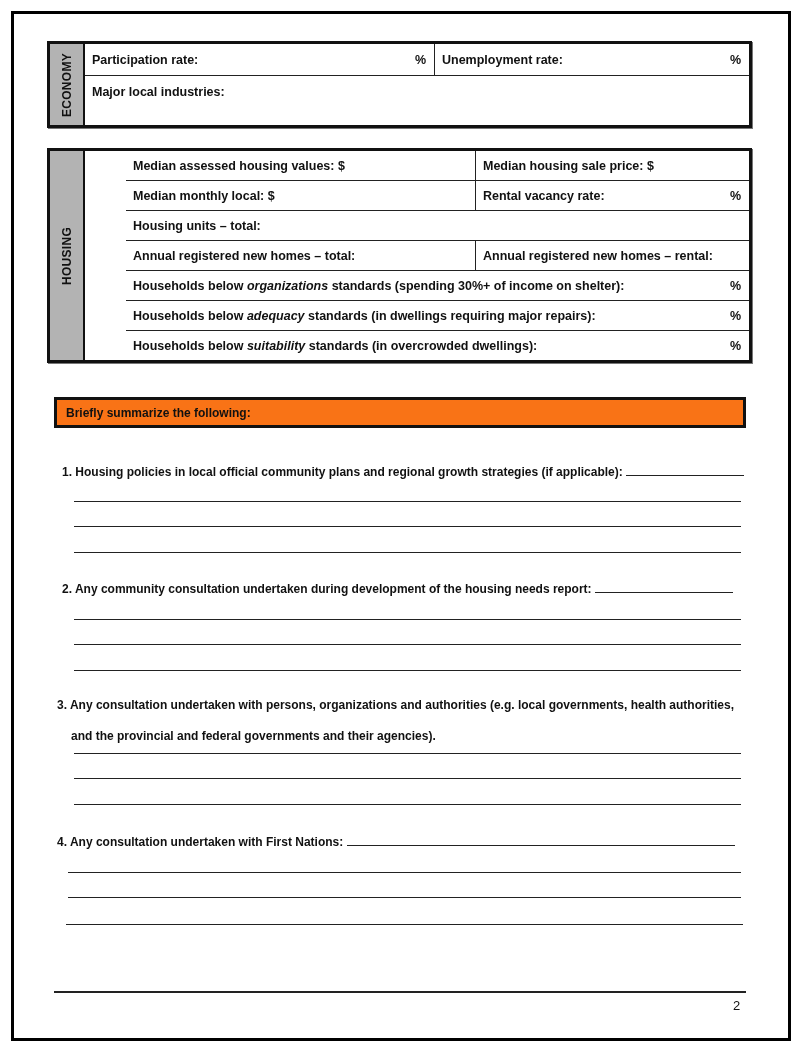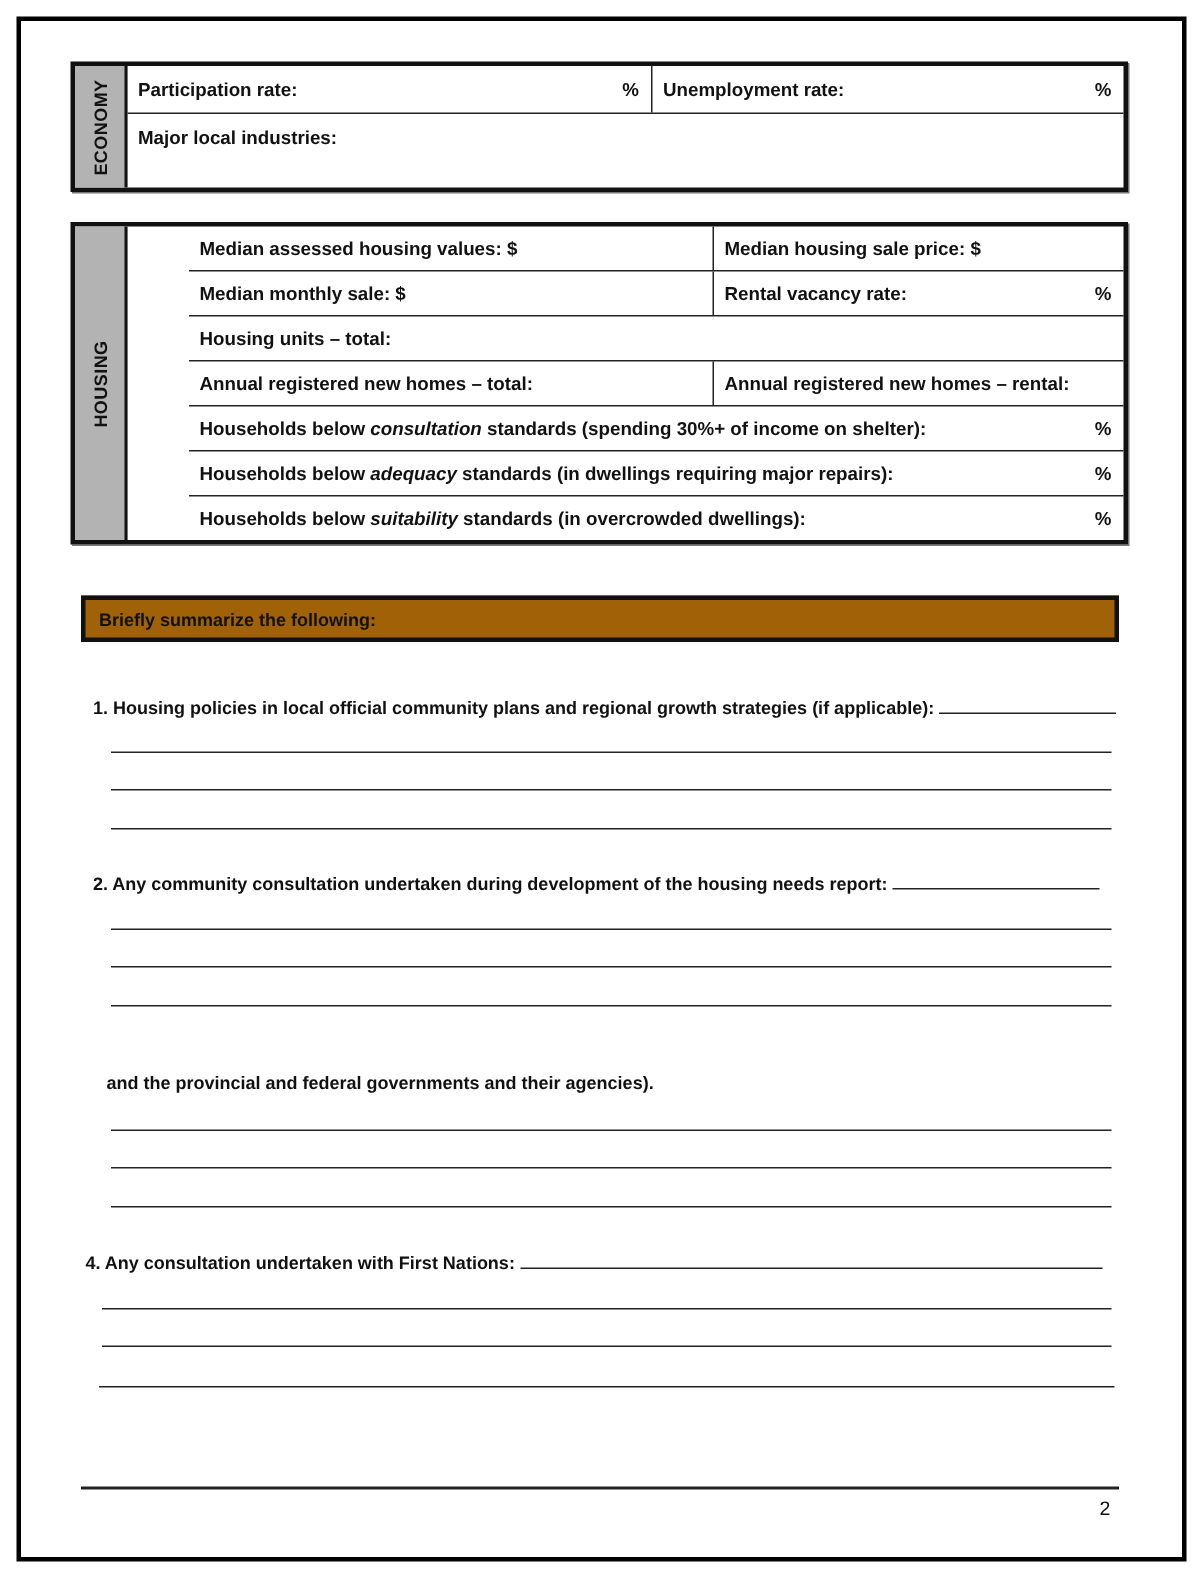--- a/index.html
+++ b/index.html
@@ -20,21 +20,21 @@
   .cell + .cell { border-left: 1.5px solid #222; }
   .cell.left-half { flex: 0 0 334px; }
   .cell.top { align-items: flex-start; padding-top: 9px; }
   .cell i { font-style: italic; }
   .economy { top: 41px; height: 87px; }
   .economy .row1 { height: 31px; }
   .economy .row2 { flex: 1; justify-content: center; }
   .housing { top: 148px; height: 215px; }
   .housing .row { flex: 1; margin-left: 41px; }
   .summary-bar { position: absolute; left: 54px; top: 397px; width: 692px; height: 31px;
-                 background: #a16207; border: 3px solid #111; box-sizing: border-box;
+                 background: #f97316; border: 3px solid #111; box-sizing: border-box;
                  display: flex; align-items: center; padding-left: 9px; font-weight: bold; font-size: 12px; }
   .question { position: absolute; font-weight: bold; font-size: 12px; white-space: nowrap; }
   .q-inline-line { display: inline-block; border-bottom: 1.2px solid #222; height: 11px; vertical-align: baseline; }
   .answer-line { position: absolute; height: 0; border-top: 1.2px solid #222; }
   .footer-rule { position: absolute; left: 54px; top: 991px; width: 692px; height: 0; border-top: 2px solid #222; }
   .page-number { position: absolute; left: 733px; top: 998px; font-size: 13px; }
 </style>
 </head>
 <body>
 
@@ -71,21 +71,21 @@
     <div class="row">
       <div class="cell left-half">
           <span>Median assessed housing values: $</span>
         </div>
       <div class="cell">
           <span>Median housing sale price: $</span>
         </div>
     </div>
     <div class="row">
       <div class="cell left-half">
-          <span>Median monthly sale: $</span>
+          <span>Median monthly local: $</span>
         </div>
       <div class="cell">
         <span>Rental vacancy rate:</span>
         <span>%</span>
       </div>
     </div>
     <div class="row">
       <div class="cell left-half">
           <span>Housing units – total:</span>
         </div>
@@ -93,21 +93,21 @@
     <div class="row">
       <div class="cell left-half">
           <span>Annual registered new homes – total:</span>
         </div>
       <div class="cell">
           <span>Annual registered new homes – rental:</span>
         </div>
     </div>
     <div class="row">
       <div class="cell">
-        <span><span>Households below </span><i>consultation</i><span> standards (spending 30%+ of income on shelter):</span></span>
+        <span><span>Households below </span><i>organizations</i><span> standards (spending 30%+ of income on shelter):</span></span>
         <span>%</span>
       </div>
     </div>
     <div class="row">
       <div class="cell">
         <span><span>Households below </span><i>adequacy</i><span> standards (in dwellings requiring major repairs):</span></span>
         <span>%</span>
       </div>
     </div>
     <div class="row">
@@ -129,20 +129,21 @@
 <div class="answer-line" style="left:74px; top:552px; width:667px;"></div>
 
 <div class="question" style="left:62px; top:581px;">
   <span>2.  Any community consultation undertaken during development of the housing needs report:</span> <span class="q-inline-line" style="width:138px;"></span>
 </div>
 <div class="answer-line" style="left:74px; top:619px; width:667px;"></div>
 <div class="answer-line" style="left:74px; top:644px; width:667px;"></div>
 <div class="answer-line" style="left:74px; top:670px; width:667px;"></div>
 
 <div class="question" style="left:57px; top:698px;">
+  <div>3.  Any consultation undertaken with persons, organizations and authorities (e.g. local governments, health authorities,</div>
   <div style="padding-left:14px; margin-top:17px;">and the provincial and federal governments and their agencies).</div>
 </div>
 <div class="answer-line" style="left:74px; top:753px; width:667px;"></div>
 <div class="answer-line" style="left:74px; top:778px; width:667px;"></div>
 <div class="answer-line" style="left:74px; top:804px; width:667px;"></div>
 
 <div class="question" style="left:57px; top:834px;text-align:right;">
   <span>4. Any consultation undertaken with First Nations:</span> <span class="q-inline-line" style="width:388px;"></span>
 </div>
 <div class="answer-line" style="left:68px; top:872px; width:673px;"></div>

